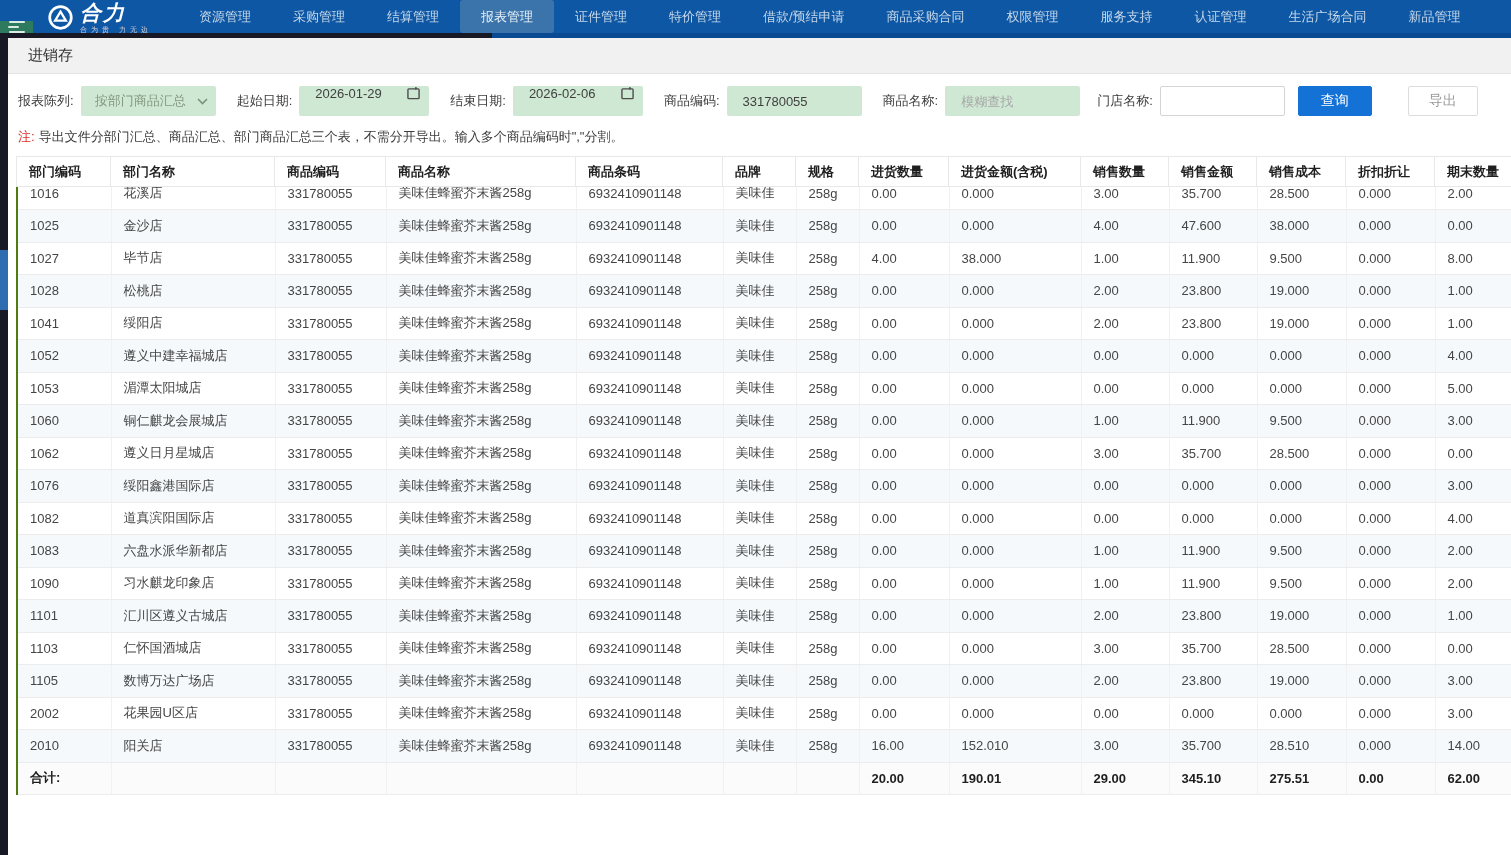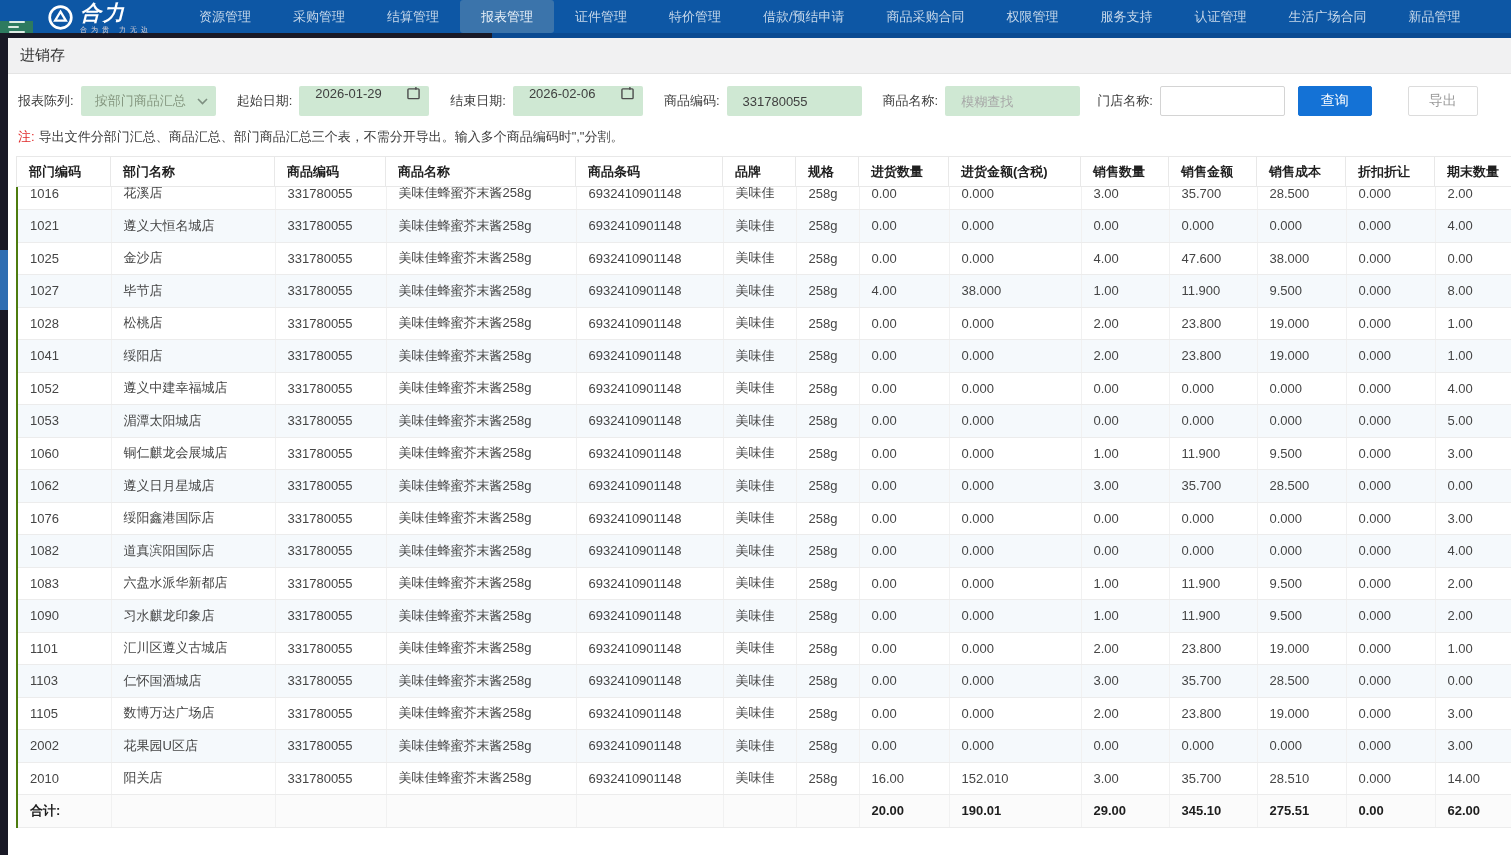--- a/index.html
+++ b/index.html
@@ -24,21 +24,21 @@
   .nav-item{color:#c7d8ea;font-size:13px;font-weight:normal;line-height:33px;padding:0 21px;white-space:nowrap;cursor:pointer;border-radius:3px;}
   .nav-item.active{background:var(--nav_active_bg);color:#e9f1f8;}
   
   .subband{position:absolute;top:33px;left:0;width:1511px;height:5px;background:var(--subband_blue);z-index:4;}
   .subband-dark{position:absolute;left:8px;top:0;width:484px;height:5px;background:var(--strip_dark);}
   
   .left-strip{position:absolute;left:0;top:33px;bottom:0;width:8px;background:var(--strip_dark);z-index:4;}
   .strip-indicator{position:absolute;left:0;top:217px;width:8px;height:60px;background:var(--strip_indicator);}
   
   .page{position:absolute;left:8px;top:38px;right:0;bottom:0;display:flex;flex-direction:column;}
-  .tabbar{height:35px;background:#f1f1f2;border-bottom:1px solid #e4e4e4;display:flex;align-items:center;padding-left:12px;}
+  .tabbar{height:35px;background:#f1f1f2;border-bottom:1px solid #e4e4e4;display:flex;align-items:center;padding-left:20px;}
   .tab-title{font-size:15px;color:#333;cursor:pointer;}
   .content{flex:1;background:#fff;}
   
   .filters{display:flex;align-items:center;padding:12px 0 10px 10px;font-size:13px;color:#3c3c3c;white-space:nowrap;}
   .flabel{margin-right:7px;}
   .gap{width:21px;}
   .field{height:30px;box-sizing:border-box;display:flex;align-items:center;border-radius:2px;}
   .green{background:var(--field_green);border:none;}
   .select{width:135px;padding:0 8px 0 14px;justify-content:space-between;cursor:pointer;color:#84967f;}
   .datefield{width:130px;padding:0 9px 16px 16px;justify-content:space-between;color:#3f3f3f;cursor:pointer;}
@@ -231,36 +231,20 @@
                 <td>258g</td>
                 <td>0.00</td>
                 <td>0.000</td>
                 <td>3.00</td>
                 <td>35.700</td>
                 <td>28.500</td>
                 <td>0.000</td>
                 <td>2.00</td>
               </tr>
               <tr>
-                <td>1021</td>
-                <td>遵义大恒名城店</td>
-                <td>331780055</td>
-                <td>美味佳蜂蜜芥末酱258g</td>
-                <td>6932410901148</td>
-                <td>美味佳</td>
-                <td>258g</td>
-                <td>0.00</td>
-                <td>0.000</td>
-                <td>0.00</td>
-                <td>0.000</td>
-                <td>0.000</td>
-                <td>0.000</td>
-                <td>4.00</td>
-              </tr>
-              <tr>
                 <td>1025</td>
                 <td>金沙店</td>
                 <td>331780055</td>
                 <td>美味佳蜂蜜芥末酱258g</td>
                 <td>6932410901148</td>
                 <td>美味佳</td>
                 <td>258g</td>
                 <td>0.00</td>
                 <td>0.000</td>
                 <td>4.00</td>

